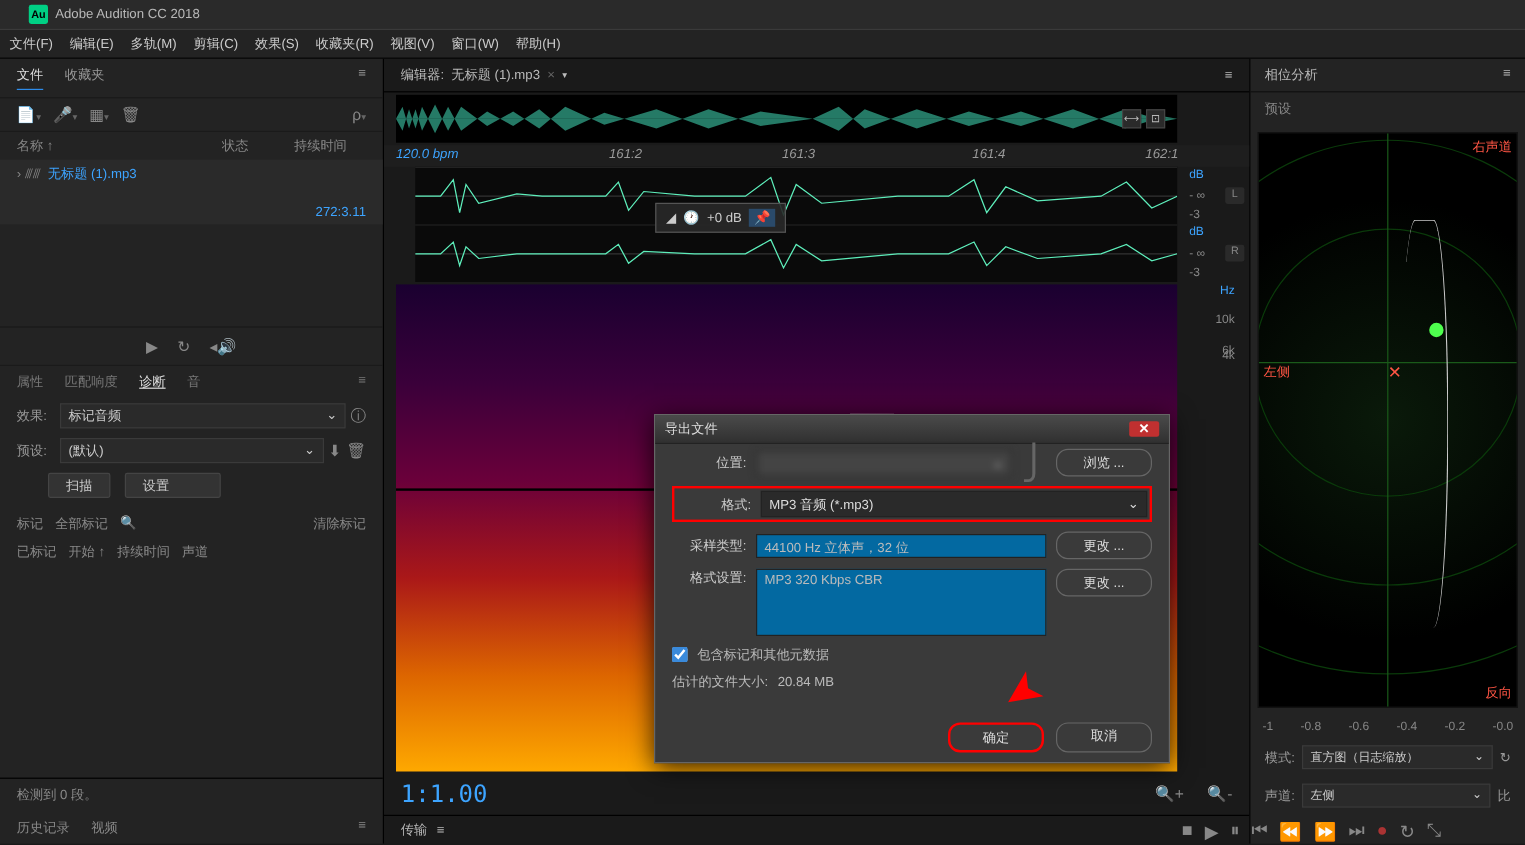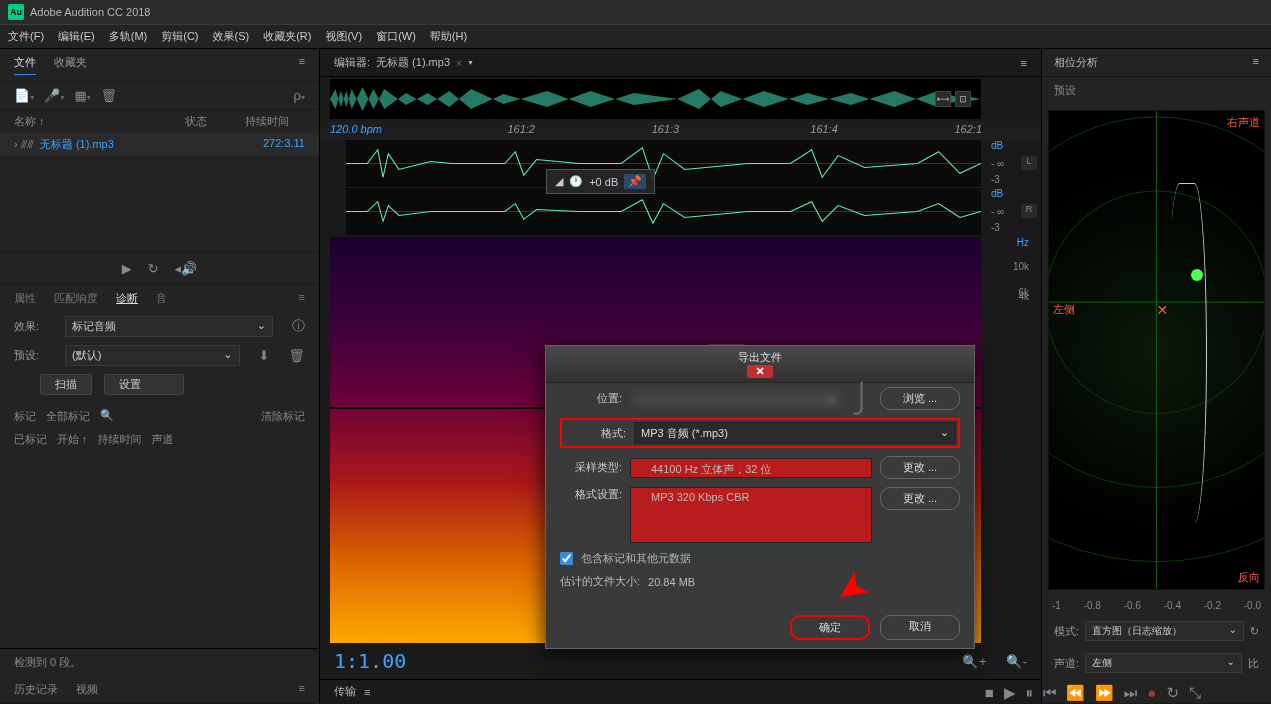--- a/index.html
+++ b/index.html
@@ -1,19 +1,19 @@
 <!DOCTYPE html>
 <html><head>
 <meta charset="utf-8">
 <style>
 * { margin: 0; padding: 0; box-sizing: border-box; font-family: "Microsoft YaHei", Arial, sans-serif; }
 body { background: #1a1a1a; color: #b8b8b8; font-size: 11px; overflow: hidden; width: 1271px; height: 704px; position: relative; }
 
 .titlebar { background: #2a2a2a; border-bottom: 1px solid #3a3a3a; padding: 4px 8px; display: flex; align-items: center; gap: 6px; }
-.app-icon { width: 16px; height: 16px; background: #00d084; color: #000; display: flex; align-items: center; justify-content: center; font-size: 9px; font-weight: bold; border-radius: 2px; }
+.app-icon { width: 16px; height: 16px; background: #00d084; color: #000; display: flex; align-items: center; justify-content: center; font-size: 9px; font-weight: bold; border-radius: 2px; margin-left: 16px; }
 
 .menubar { background: #232323; padding: 4px 8px; display: flex; gap: 14px; border-bottom: 1px solid #000; }
 .menubar span { cursor: default; color: #ccc; }
 
 .main-area { display: flex; height: calc(100% - 50px); }
 
 .left-panel { width: 320px; background: #232323; border-right: 1px solid #000; display: flex; flex-direction: column; }
 .panel-tabs { display: flex; gap: 18px; padding: 6px 14px; border-bottom: 1px solid #1a1a1a; }
 .panel-tabs span { color: #999; }
 .panel-tabs span.active { color: #ddd; border-bottom: 1px solid #2d8ceb; padding-bottom: 4px; }
@@ -21,30 +21,30 @@
 .icon-btn { color: #888; cursor: default; font-size: 13px; }
 .drop-arrow { font-size: 8px; color: #666; }
 
 .file-header { display: flex; padding: 4px 14px; color: #888; font-size: 11px; }
 .file-header .col1 { flex: 1; }
 .file-header .col2 { width: 60px; }
 .file-header .col3 { width: 60px; }
 
 .file-row { display: flex; padding: 4px 14px; background: #2a2a2a; }
 .file-row .col1 { flex: 1; color: #3da4ff; }
-.file-row .col3 { width: 80px; text-align: right; color: #3da4ff; }
+.file-row .col3 { width: 80px; text-align: right; color: #3da4ff; margin-top: 34px; }
 .wave-icon-sm { color: #888; margin-right: 6px; }
 
 .mid-toolbar { display: flex; justify-content: center; gap: 16px; padding: 8px; border-top: 1px solid #1a1a1a; border-bottom: 1px solid #1a1a1a; }
 
 .sub-tabs { display: flex; gap: 18px; padding: 6px 14px; }
 .sub-tabs span { color: #777; }
 .sub-tabs span.active { color: #ddd; text-decoration: underline; }
 
-.form-row { display: flex; padding: 4px 14px; align-items: center; gap: 19px; }
+.form-row { display: flex; padding: 4px 14px; align-items: center; gap: 4px; }
 .form-row label { width: 32px; color: #999; }
 .select-box { flex: 1; background: #2a2a2a; border: 1px solid #3a3a3a; padding: 2px 6px; color: #ccc; display: flex; justify-content: space-between; }
 .small-btn { background: #333; border: 1px solid #444; padding: 2px 14px; color: #ccc; font-size: 11px; border-radius: 2px; }
 
 .marker-area { padding: 6px 14px; }
 .marker-row { display: flex; gap: 10px; padding: 4px 0; color: #888; }
 .search-ic { color: #666; }
 
 .bottom-info { padding: 6px 14px; color: #888; border-top: 1px solid #000; }
 .history-tabs { display: flex; gap: 18px; padding: 6px 14px; color: #888; }
@@ -84,26 +84,26 @@
 .phase-header { padding: 6px 12px; border-bottom: 1px solid #111; }
 .phase-display { height: 480px; position: relative; background: radial-gradient(circle, #0a1a0a 0%, #000 70%); margin: 6px; border: 1px solid #111; text-decoration: underline; }
 .phase-label { position: absolute; color: #ff5544; font-size: 11px; }
 .phase-dot { position: absolute; width: 12px; height: 12px; background: #4eff4e; border-radius: 50%; left: 66%; top: 33%; }
 .phase-curve { position: absolute; border: 1px solid #ccc; border-radius: 50% / 80%; width: 40px; height: 340px; left: 55%; top: 15%; border-left: none; border-bottom: none;}
 .phase-cross { position: absolute; left: 50%; top: 40%; color: #ff5544; font-size: 14px;}
 .phase-scale { display: flex; justify-content: space-between; padding: 4px 10px; color: #888; font-size: 10px;}
 .mode-row { display: flex; padding: 6px 12px; align-items: center; gap: 6px; color: #999;}
 
 .dialog { position: absolute; left: 545px; top: 345px; width: 430px; background: #3a3a3a; border: 1px solid #666; box-shadow: 0 4px 20px rgba(0,0,0,0.8); z-index: 100; }
-.dlg-title { background: linear-gradient(to bottom, #4a4a4a, #303030); padding: 4px 8px; display: flex; justify-content: space-between; align-items: center; color: #ddd; border-bottom: 1px solid #222; flex-direction: column;}
+.dlg-title { background: linear-gradient(to bottom, #4a4a4a, #303030); padding: 4px 8px; display: flex; justify-content: space-between; align-items: center; color: #ddd; border-bottom: 1px solid #222;}
 .dlg-close { background: #c03030; color: #fff; padding: 0 8px; border-radius: 2px; font-weight: bold; cursor: default;}
 .dlg-body { padding: 10px 14px; }
 .dlg-row { display: flex; align-items: center; margin-bottom: 8px; gap: 8px; }
 .dlg-row label { width: 62px; text-align: right; color: #ccc; }
-.dlg-input { flex: 1; background: #b91c1c; border: 1px solid #222; padding: 3px 20px; color: #ccc; height: 20px;}
+.dlg-input { flex: 1; background: #0369a1; border: 1px solid #222; padding: 3px 6px; color: #ccc; height: 20px;}
 .dlg-select { flex: 1; background: #2a2a2a; border: 1px solid #222; padding: 3px 6px; color: #ddd; display: flex; justify-content: space-between; height: 22px;}
 .dlg-btn { background: #3a3a3a; border: 1px solid #666; padding: 3px 0; width: 80px; text-align: center; color: #ddd; border-radius: 10px; font-size: 11px;}
 .highlight-red { border: 2px solid #ff0000 !important; }
 .dlg-footer { display: flex; justify-content: flex-end; gap: 10px; padding: 8px 14px; position: relative;}
 .arrow-hint { position: absolute; left: 290px; top: -40px; color: #ff0000; font-size: 40px; transform: rotate(145deg); pointer-events: none;}
 .bracket { color: #666; font-size: 28px; line-height: 0.7;}
 
 .transport-controls { position: absolute; bottom: 2px; right: 70px; display: flex; gap: 10px; }
 .tc-btn { color: #888; font-size: 15px; }
 .rec-btn { color: #aa3333; }

